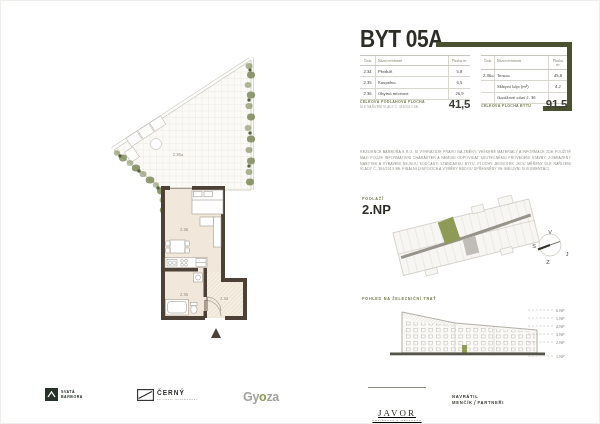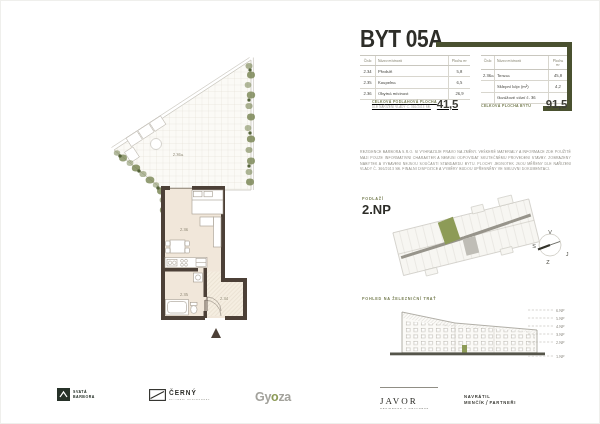--- a/index.html
+++ b/index.html
@@ -20,45 +20,45 @@
   .rtable.t-right { width:86px; }
   .trow { display:flex; align-items:stretch; border-bottom:0.5px solid #d8d6ce; }
   .trow.head { border-top:0.5px solid #c9c7bf; border-bottom:0.5px solid #c9c7bf; color:#85836f; font-size:3.4px; }
   .tc { padding:2.6px 2px; }
   .c1 { width:16px; text-align:center; border-right:0.5px solid #d8d6ce; }
   .c2 { flex:1; border-right:0.5px solid #d8d6ce; }
   .c3 { width:21px; text-align:center; }
   .t-right .c1 { width:14px; } .t-right .c3 { width:18px; }
 
   .totals { position:absolute; left:0; top:99px; width:207px; display:flex; }
-  .tot-left { width:110px; display:flex; justify-content:center; align-items:flex-end;text-decoration:underline; }
+  .tot-left { width:110px; display:flex; justify-content:space-between; align-items:flex-end; }
   .tot-right { width:86px; margin-left:11px; display:flex; justify-content:space-between; align-items:flex-end; }
   .tot-lbl { font-size:3.6px; font-weight:700; color:#7a8157; letter-spacing:0.3px; line-height:5px; }
   .tot-sub { font-size:2.9px; font-weight:400; color:#a3a199; letter-spacing:0.2px; line-height:4.4px; }
   .tot-val { font-size:11.5px; font-weight:600; color:#3e3e38; letter-spacing:-0.3px; line-height:10px; }
 
   .disclaimer { position:absolute; left:0; top:150px; width:211px; font-size:3.5px; line-height:5.8px; color:#94928a; letter-spacing:0.15px; text-align:justify; }
 
   .floor-lbl { position:absolute; left:2px; top:197px; font-size:3.8px; font-weight:700; color:#7a8157; letter-spacing:0.7px; }
   .floor-val { position:absolute; left:2px; top:202px; font-size:13px; font-weight:700; color:#2d2d28; }
 
   .siteplan-svg { position:absolute; left:18px; top:192px; }
   .elev-lbl { position:absolute; left:2px; top:297px; font-size:3.8px; font-weight:700; color:#7a8157; letter-spacing:0.7px; }
   .elev-svg { position:absolute; left:0; top:301px; }
 
   
-  .footer { position:absolute; left:12px; top:384px; width:484px; height:30px; }
+  .footer { position:absolute; left:0; top:384px; width:484px; height:30px; }
   .logo-barbora { position:absolute; left:45px; top:4px; display:flex; gap:3px; align-items:center; }
   .logo-barbora .txt { font-size:3.6px; font-weight:700; color:#273229; letter-spacing:0.5px; line-height:4.6px; }
   .logo-cerny { position:absolute; left:137px; top:5px; display:flex; gap:3px; align-items:center; }
   .logo-cerny .nm { font-size:6.5px; font-weight:700; color:#2d2d28; letter-spacing:1px; line-height:6.5px; }
   .logo-cerny .sb { font-size:2.2px; color:#8c8c84; letter-spacing:0.8px; margin-top:1px; }
   .logo-gyoza { position:absolute; left:243px; top:6px; font-size:12.5px; font-weight:700; color:#a3a29c; letter-spacing:-0.3px; }
   .logo-gyoza .o { color:#8d9b57; }
-  .logo-javor { position:absolute; left:368px; top:3px; width:58px; text-align:left; border-top:0.8px solid #908e85; padding-top:8px; }
+  .logo-javor { position:absolute; left:368px; top:3px; width:58px; text-align:center; border-top:0.8px solid #908e85; padding-top:20px;text-decoration:underline; }
   .logo-javor .nm { font-family:"Liberation Serif", serif; font-size:9px; color:#2d2d28; letter-spacing:2px; }
   .logo-javor .sb { font-size:2.5px; color:#6f6f68; letter-spacing:0.9px; margin-top:1px; }
   .logo-partners { position:absolute; left:452px; top:10px; font-size:4.2px; font-weight:700; color:#3a3a34; letter-spacing:0.7px; }
   .logo-partners .slash { font-size:7px; font-weight:400; vertical-align:-1px; padding:0 1px; }
 
   .plan-svg { position:absolute; left:100px; top:48px; }
   svg text { font-family:"Liberation Sans", sans-serif; }
 </style>
 </head>
 <body>

